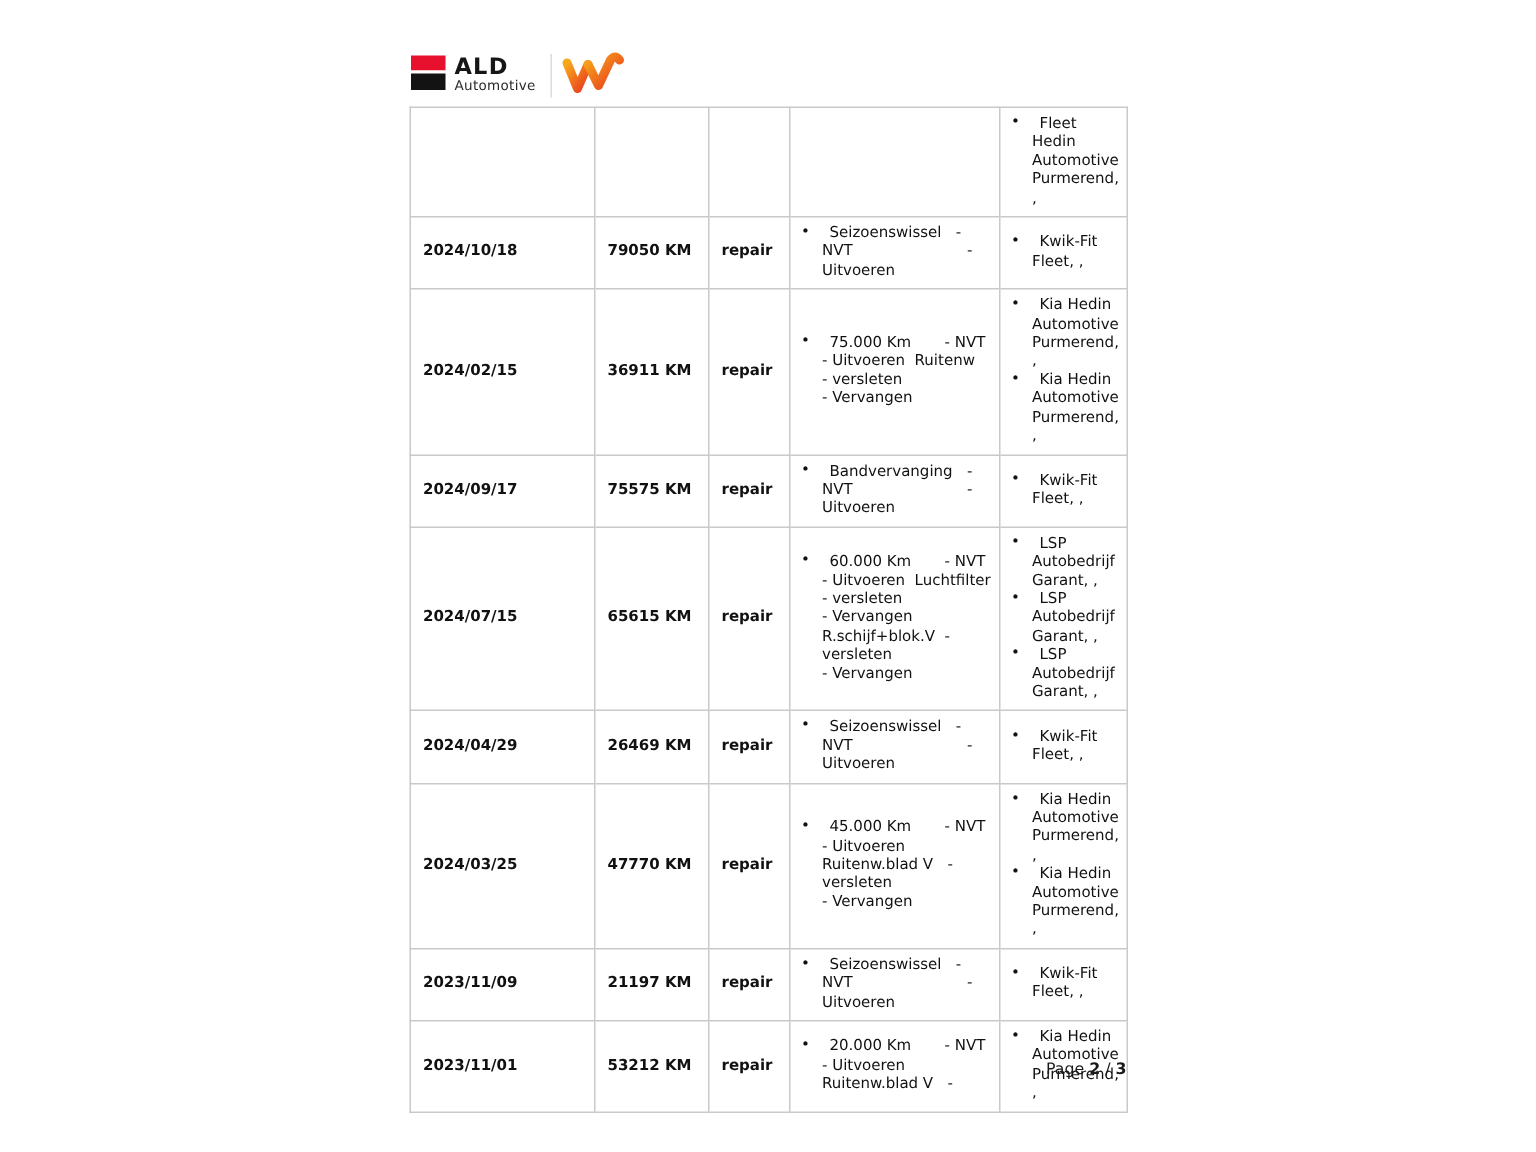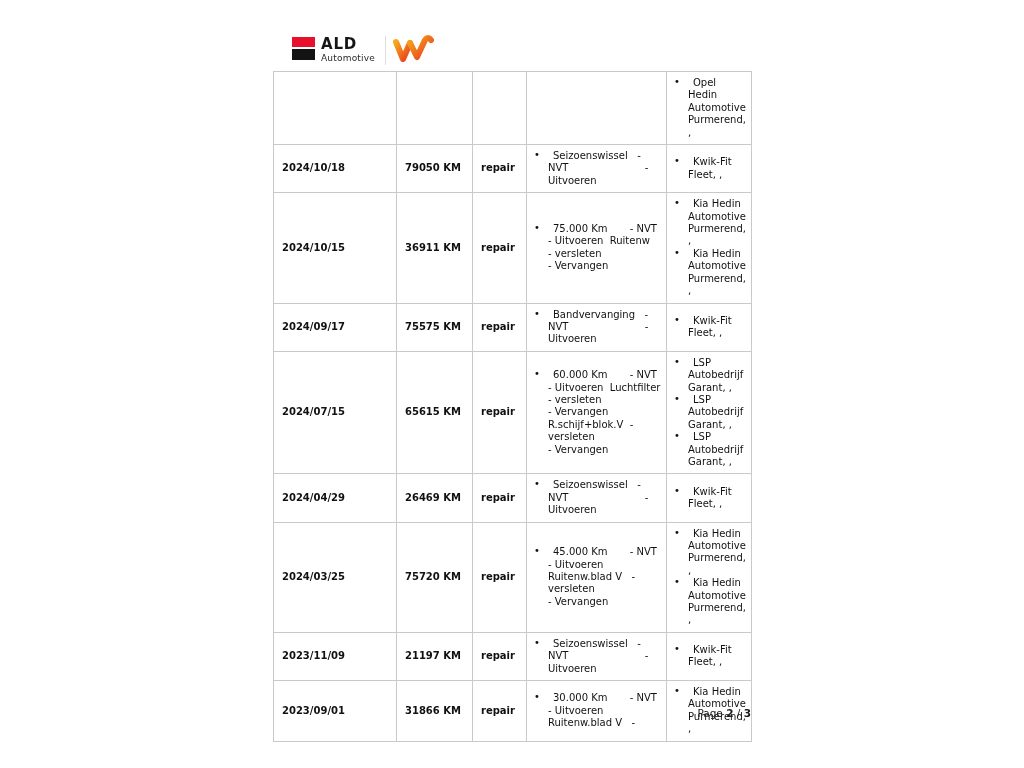--- a/index.html
+++ b/index.html
@@ -1,21 +1,21 @@
 <!DOCTYPE html>
 <html><head>
 <meta charset="utf-8">
 <style>
   * { margin:0; padding:0; box-sizing:border-box; }
   html,body { width:1024px; height:768px; background:#ffffff;
               font-family:"DejaVu Sans", sans-serif; color:#1a1a1a; overflow:hidden; }
   .page { position:absolute; left:273px; top:0; width:480px; height:768px; }
 
   
-  .doc-header { position:absolute; top:36px; left:18px; height:32px; width:200px; }
+  .doc-header { position:absolute; top:36px; left:0; height:32px; width:200px; }
   .ald-square { position:absolute; left:1px; top:1px; width:23px; height:23px; display:flex; flex-direction:column; }
   .ald-square .sq-red   { height:10px; background:#e8112d; }
   .ald-square .sq-white { height:2px;  background:#ffffff; }
   .ald-square .sq-black { flex:1;      background:#131313; }
   .ald-text { position:absolute; left:30px; top:1px; }
   .brand-name { font-size:15px; line-height:15px; font-weight:bold; letter-spacing:0.8px; color:#161616; }
   .brand-sub  { font-size:9px;  line-height:10px; margin-top:1px; letter-spacing:0.2px; color:#2a2a2a; }
   .logo-divider { position:absolute; left:94px; top:0; width:1px; height:29px; background:#dcdcdc; }
   .w-logo { position:absolute; left:101px; top:-2px; }
 
@@ -79,21 +79,21 @@
     <tbody>
   <tr>
     <td class="c-date"></td>
     <td class="c-km"></td>
     <td class="c-type"></td>
     <td class="c-desc"></td>
     <td class="c-supp">
             <div class="li">
               <span class="dot">•</span>
               <div class="li-text">
-                <div class="li-line first">Opel</div>
+                <div class="li-line first">Fleet</div>
                 <div class="li-line">Hedin</div>
                 <div class="li-line">Automotive</div>
                 <div class="li-line">Purmerend,</div>
                 <div class="li-line">,</div>
               </div>
             </div>
           </td>
   </tr>
 
   <tr>
@@ -115,21 +115,21 @@
               <span class="dot">•</span>
               <div class="li-text">
                 <div class="li-line first">Kwik-Fit</div>
                 <div class="li-line">Fleet, ,</div>
               </div>
             </div>
           </td>
   </tr>
 
   <tr>
-    <td class="c-date">2024/10/15</td>
+    <td class="c-date">2024/02/15</td>
     <td class="c-km">36911 KM</td>
     <td class="c-type">repair</td>
     <td class="c-desc">
             <div class="li">
               <span class="dot">•</span>
               <div class="li-text">
                 <div class="li-line first">75.000 Km       - NVT</div>
                 <div class="li-line">- Uitvoeren  Ruitenw</div>
                 <div class="li-line">- versleten</div>
                 <div class="li-line">- Vervangen</div>
@@ -249,21 +249,21 @@
               <div class="li-text">
                 <div class="li-line first">Kwik-Fit</div>
                 <div class="li-line">Fleet, ,</div>
               </div>
             </div>
           </td>
   </tr>
 
   <tr>
     <td class="c-date">2024/03/25</td>
-    <td class="c-km">75720 KM</td>
+    <td class="c-km">47770 KM</td>
     <td class="c-type">repair</td>
     <td class="c-desc">
             <div class="li">
               <span class="dot">•</span>
               <div class="li-text">
                 <div class="li-line first">45.000 Km       - NVT</div>
                 <div class="li-line">- Uitvoeren</div>
                 <div class="li-line">Ruitenw.blad V   -</div>
                 <div class="li-line">versleten</div>
                 <div class="li-line">- Vervangen</div>
@@ -311,28 +311,28 @@
               <span class="dot">•</span>
               <div class="li-text">
                 <div class="li-line first">Kwik-Fit</div>
                 <div class="li-line">Fleet, ,</div>
               </div>
             </div>
           </td>
   </tr>
 
   <tr>
-    <td class="c-date">2023/09/01</td>
-    <td class="c-km">31866 KM</td>
-    <td class="c-type">repair</td>
-    <td class="c-desc">
-            <div class="li">
-              <span class="dot">•</span>
-              <div class="li-text">
-                <div class="li-line first">30.000 Km       - NVT</div>
+    <td class="c-date">2023/11/01</td>
+    <td class="c-km">53212 KM</td>
+    <td class="c-type">repair</td>
+    <td class="c-desc">
+            <div class="li">
+              <span class="dot">•</span>
+              <div class="li-text">
+                <div class="li-line first">20.000 Km       - NVT</div>
                 <div class="li-line">- Uitvoeren</div>
                 <div class="li-line">Ruitenw.blad V   -</div>
               </div>
             </div>
           </td>
     <td class="c-supp">
             <div class="li">
               <span class="dot">•</span>
               <div class="li-text">
                 <div class="li-line first">Kia Hedin</div>

